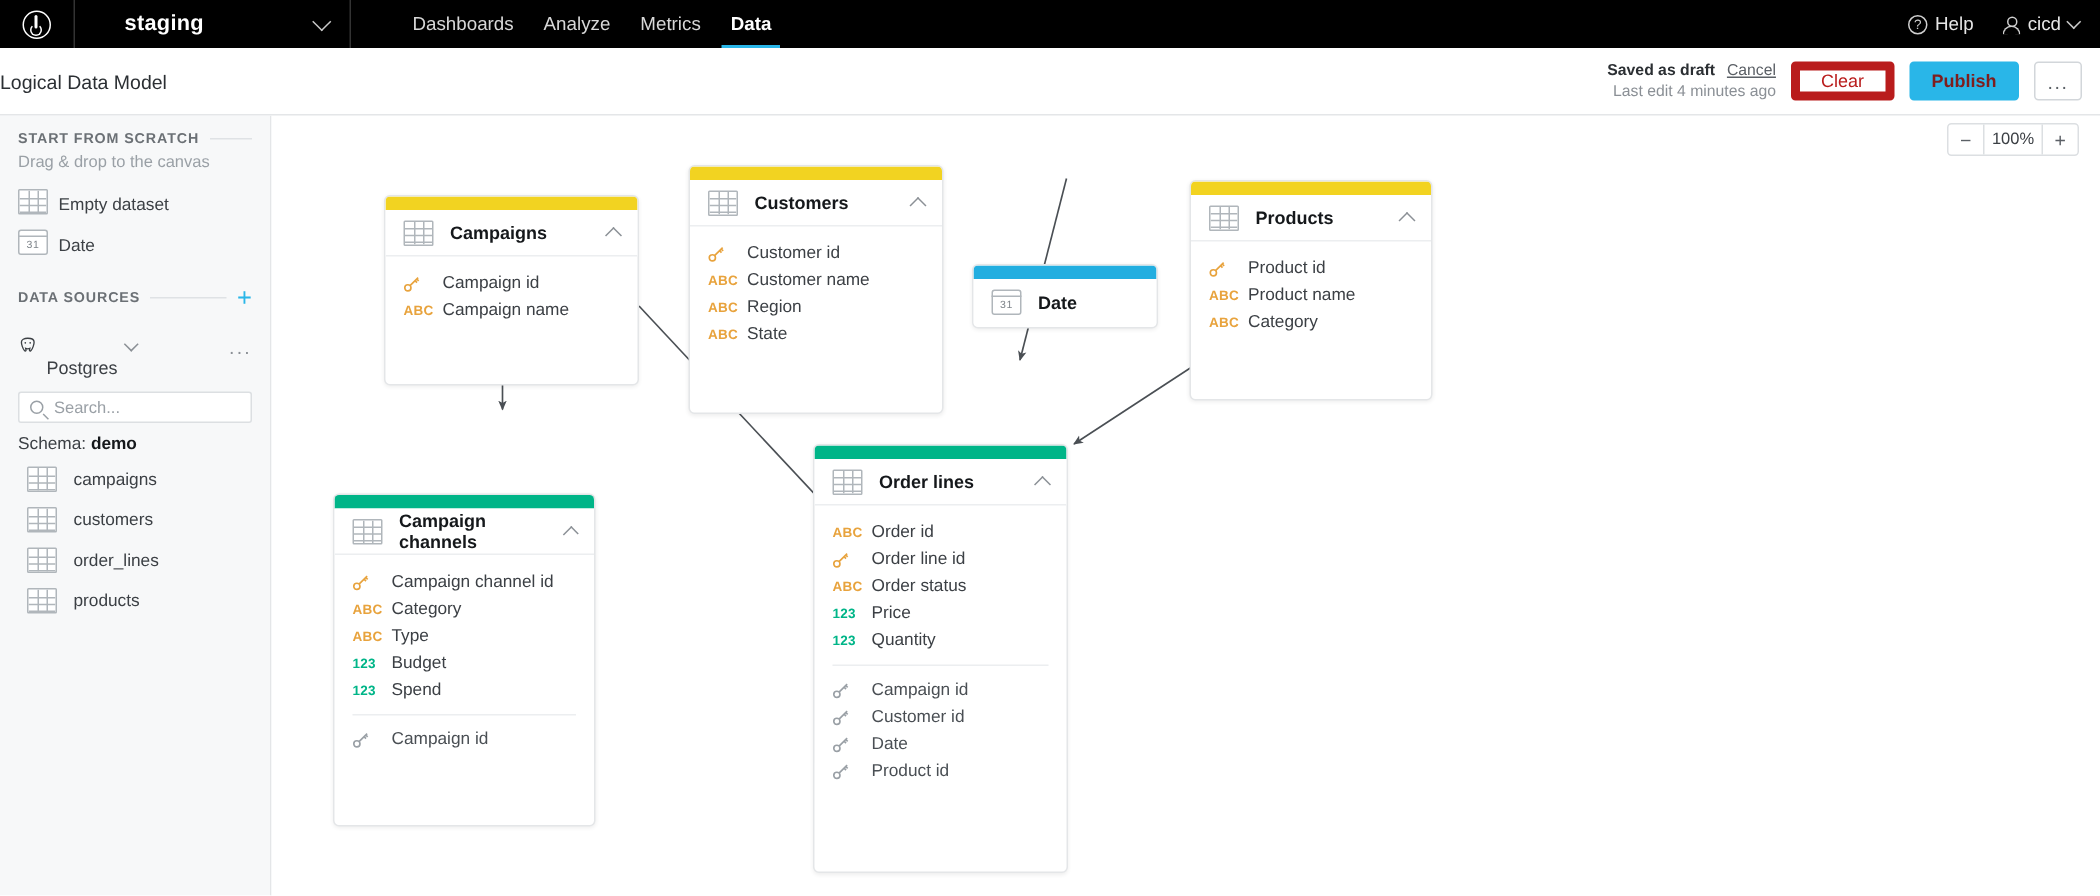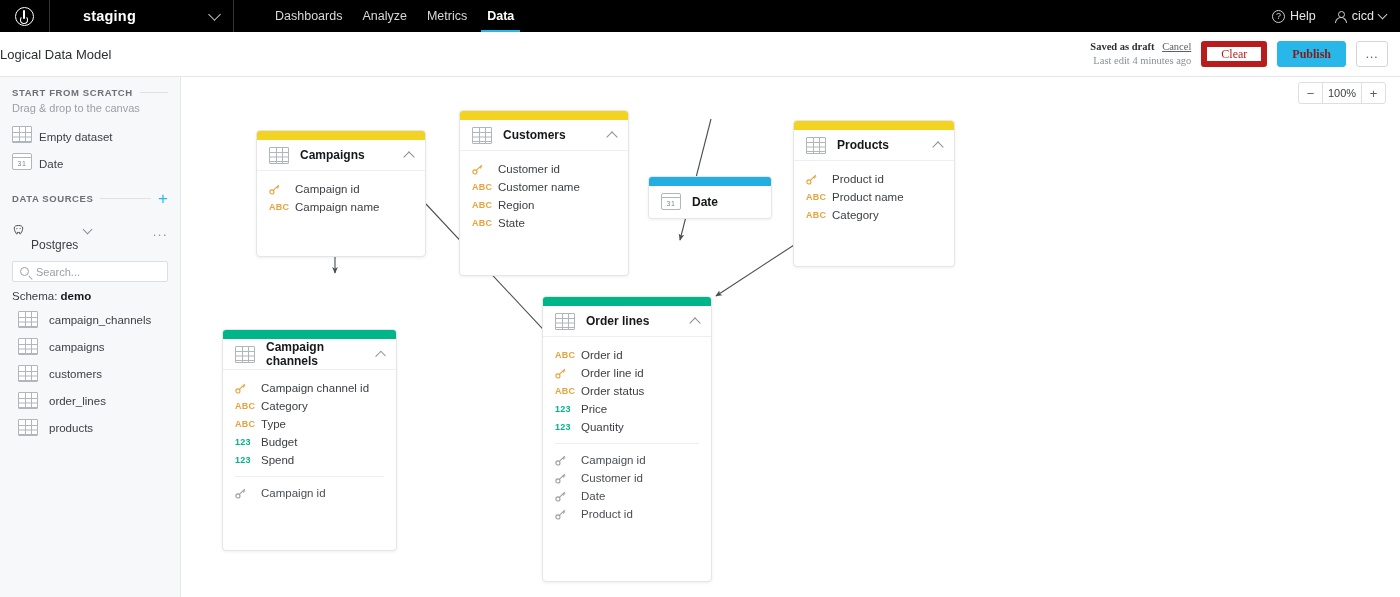--- a/index.html
+++ b/index.html
@@ -76,21 +76,21 @@
   }
   .search-box {
     width:100%; height:100%; border:1px solid #dcdfe2; border-radius:2px;
     display:flex; align-items:center; padding:0 7px; background:#fff;
   }
   .mag {
     width:9px;height:9px;border:1.3px solid #9aa0a6;border-radius:50%;position:relative;flex:none;
   }
   .mag:after{content:"";position:absolute;right:-4px;bottom:-3px;width:4.5px;height:1.3px;background:#9aa0a6;transform:rotate(45deg);}
   .search-ph { font-size:11.5px; color:#9aa0a6; margin-left:7px; }
-  .sub-right { margin-left:auto; display:flex; align-items:center; padding-right:12px; gap:10px;font-family:Liberation Serif, serif; }
+  .sub-right { margin-left:auto; display:flex; align-items:center; padding-right:12px; gap:10px; }
   .draft-block { text-align:right; line-height:1.35; }
   .draft-line1 { font-size:10.5px; color:#2b2f33; font-weight:bold; }
   .draft-line1 .cancel { color:#5b6066; font-weight:normal; text-decoration:underline; margin-left:5px; cursor:pointer; }
   .draft-line2 { font-size:10.5px; color:#8b9096; }
   .btn {
     height:26px; border-radius:3px; font-size:12px; display:flex; align-items:center;
     justify-content:center; cursor:pointer; padding:0 14px;
   }
   .btn-outline { border:6px solid #b91c1c; background:#fff; color:#b91c1c; }
   .btn-primary { background:#29b6e8; color:#7f1d1d; font-weight:bold; border:1px solid #29b6e8; }
@@ -270,24 +270,20 @@
       <span class="sb-search-ph">Search...</span>
     </div>
 
     <div class="schema-row">
       <span>Schema:</span>
       <b>demo</b>
     </div>
 
     <div class="tbl-item">
       <span class="grid-ic"></span>
-      <span class="tbl-label">campaign_channels</span>
-    </div>
-    <div class="tbl-item">
-      <span class="grid-ic"></span>
       <span class="tbl-label">campaigns</span>
     </div>
     <div class="tbl-item">
       <span class="grid-ic"></span>
       <span class="tbl-label">customers</span>
     </div>
     <div class="tbl-item">
       <span class="grid-ic"></span>
       <span class="tbl-label">order_lines</span>
     </div>

